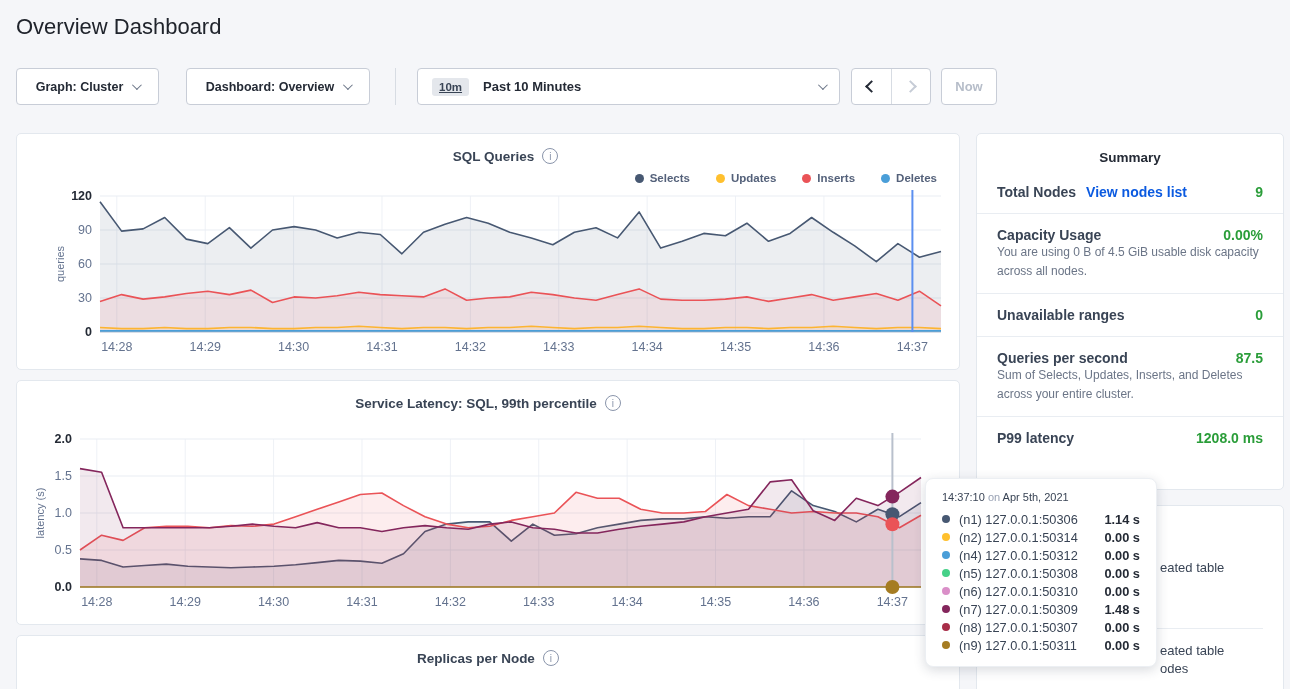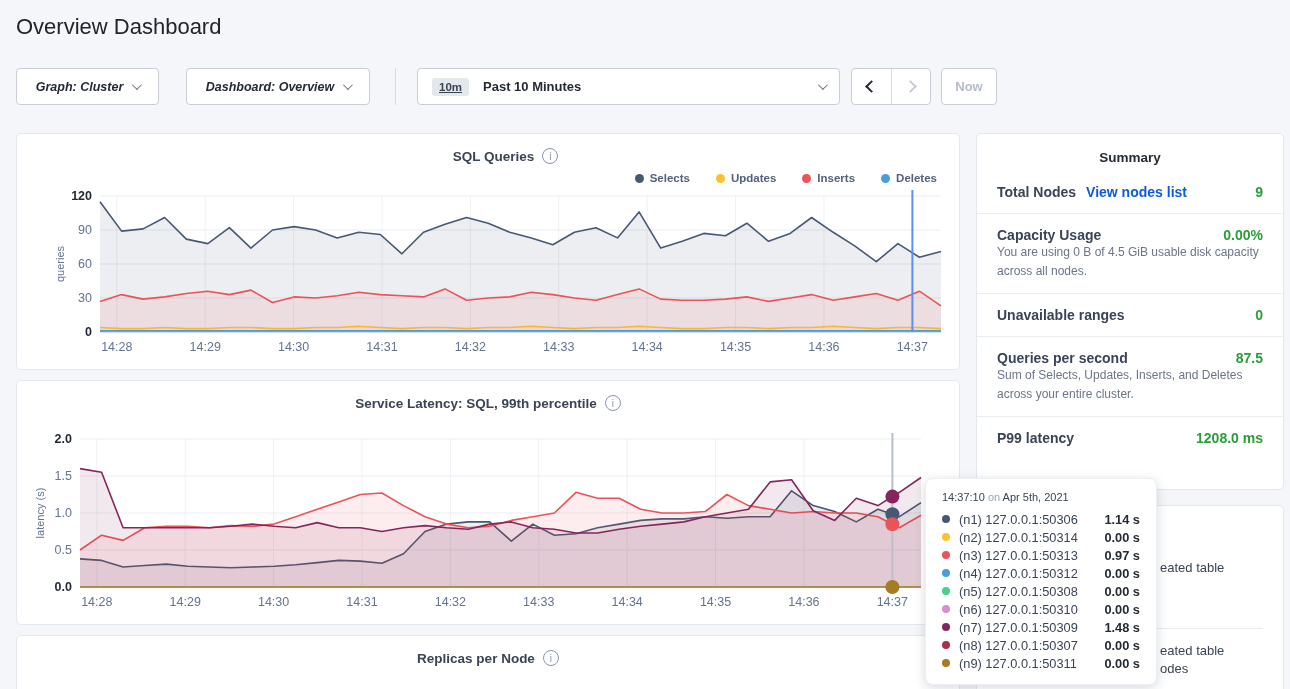--- a/index.html
+++ b/index.html
@@ -5,21 +5,21 @@
   * { margin:0; padding:0; box-sizing:border-box; }
   html,body { width:1290px; height:689px; }
   body { font-family:"Liberation Sans", sans-serif; background:#f5f6f9; color:#394455; position:relative; overflow:hidden; }
   .page { position:relative; width:1290px; height:689px; }
 
   .page-title { position:absolute; left:16px; top:14px; font-size:22px; font-weight:500; color:#20242c; }
 
   
   .toolbar { position:absolute; left:0; top:68px; width:1290px; height:37px; }
   .dd-btn { position:absolute; height:37px; background:#fff; border:1px solid #c8cdd7; border-radius:4px;
-            display:flex; align-items:center; justify-content:center; gap:9px; font-size:12.5px; font-weight:bold; color:#242a35; cursor:pointer;font-style:italic; }
+            display:flex; align-items:center; justify-content:center; gap:9px; font-size:12.5px; font-weight:bold; color:#242a35; cursor:pointer; }
   .chev { width:7px; height:7px; border-right:1.5px solid #6b7587; border-bottom:1.5px solid #6b7587;
           transform:rotate(45deg) translateY(-2px); display:inline-block; }
   .divider-v { position:absolute; left:395px; top:0; width:1px; height:37px; background:#d7dce3; }
   .timepicker { position:absolute; left:417px; top:0; width:423px; height:37px; background:#fff; border:1px solid #c8cdd7;
                 border-radius:4px; display:flex; align-items:center; padding:0 14px; cursor:pointer; }
   .range-badge { background:#e4e7ec; color:#394455; font-size:11.5px; font-weight:bold; padding:3px 7px; border-radius:3px;text-decoration:underline; }
   .range-label { font-size:13px; font-weight:bold; color:#242a35; margin-left:14px; flex:1; }
   .nav-group { position:absolute; left:851px; top:0; width:80px; height:37px; background:#fff; border:1px solid #c8cdd7; border-radius:4px; display:flex; }
   .nav-cell { width:40px; height:100%; display:flex; align-items:center; justify-content:center; cursor:pointer; }
   .nav-cell + .nav-cell { border-left:1px solid #d7dce3; }
@@ -282,25 +282,20 @@
           <span class="tt-dot" style="background: rgb(71, 88, 114);"></span>
           <span>(n1) 127.0.0.1:50306</span>
           <span class="tt-val">1.14 s</span>
         </div>
         <div class="tt-row">
           <span class="tt-dot" style="background: rgb(255, 192, 46);"></span>
           <span>(n2) 127.0.0.1:50314</span>
           <span class="tt-val">0.00 s</span>
         </div>
         <div class="tt-row">
-          <span class="tt-dot" style="background: rgb(234, 83, 87);"></span>
-          <span>(n3) 127.0.0.1:50313</span>
-          <span class="tt-val">0.97 s</span>
-        </div>
-        <div class="tt-row">
           <span class="tt-dot" style="background: rgb(74, 158, 216);"></span>
           <span>(n4) 127.0.0.1:50312</span>
           <span class="tt-val">0.00 s</span>
         </div>
         <div class="tt-row">
           <span class="tt-dot" style="background: rgb(70, 209, 136);"></span>
           <span>(n5) 127.0.0.1:50308</span>
           <span class="tt-val">0.00 s</span>
         </div>
         <div class="tt-row">

